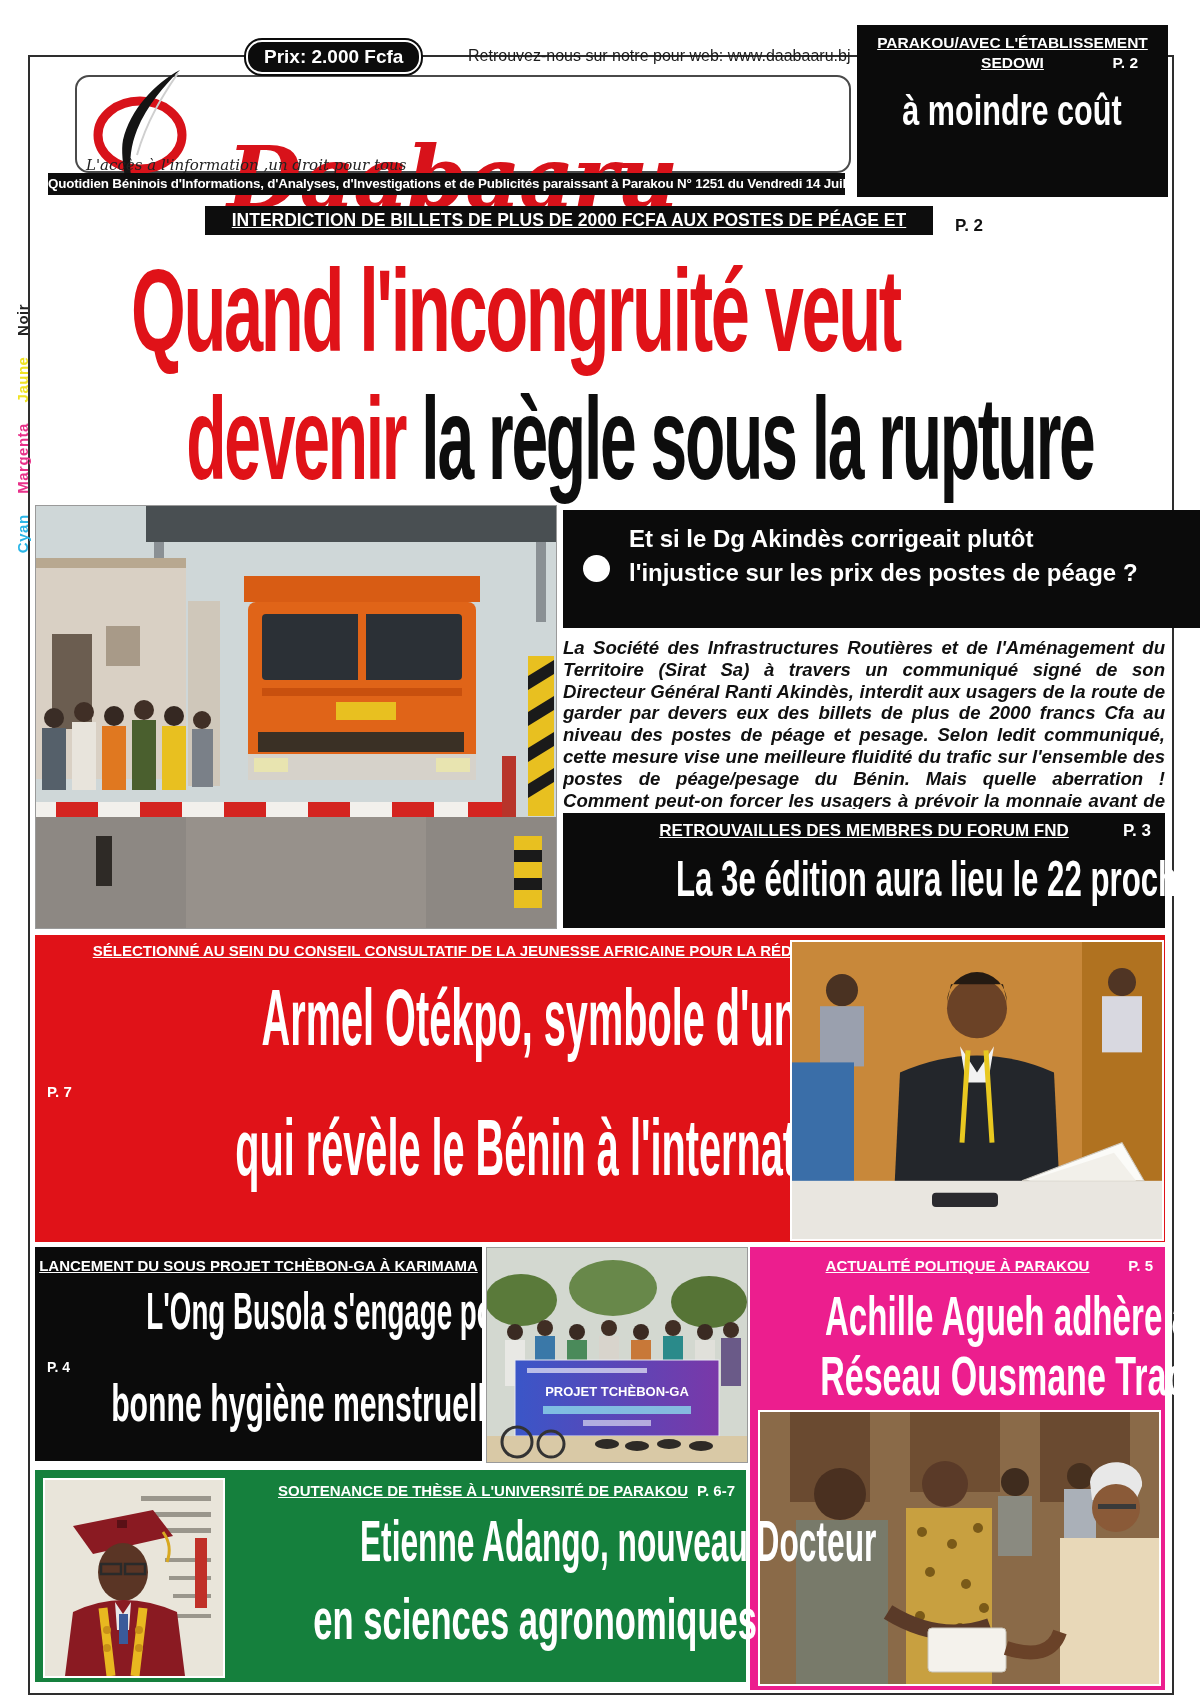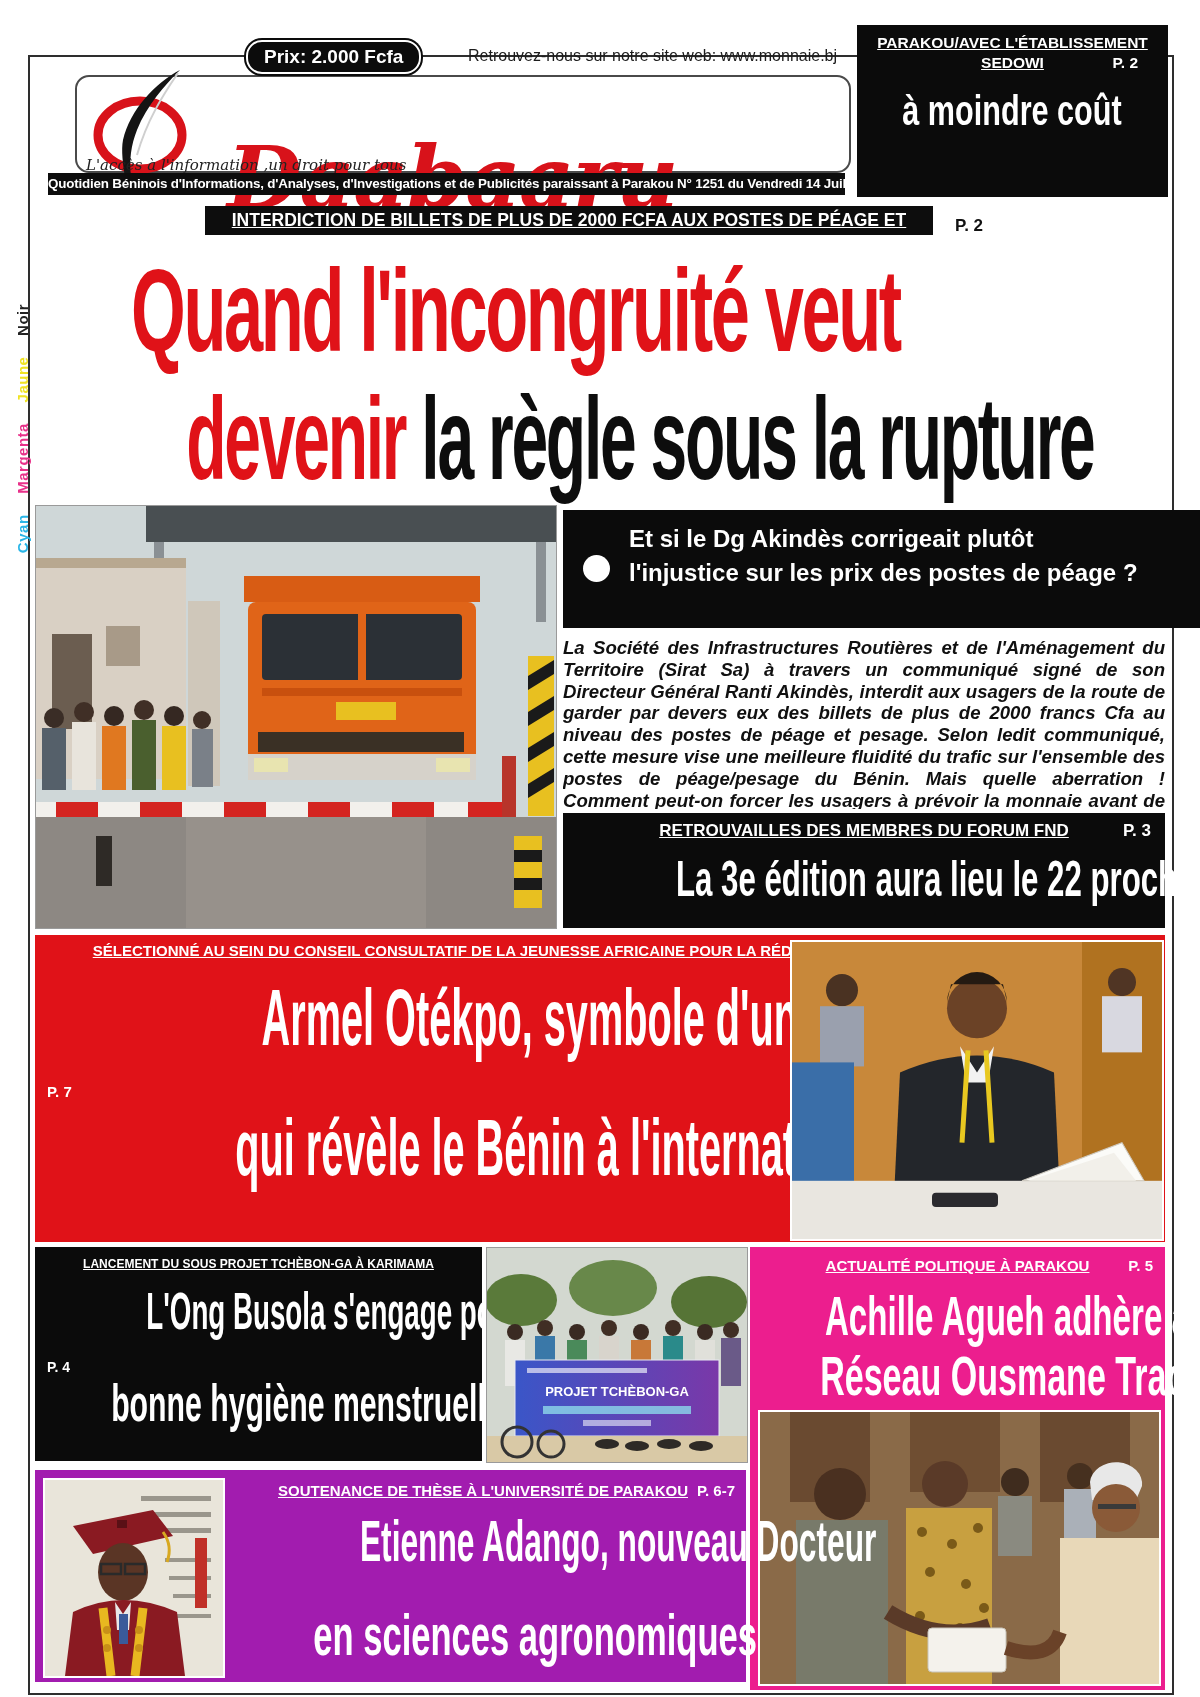--- a/index.html
+++ b/index.html
@@ -53,41 +53,41 @@
   
   .armel{left:35px;top:935px;width:1130px;height:307px;background:#e01218;color:#fff;}
   .armel-kicker{margin-top:7px;text-align:center;font-size:15px;font-weight:bold;}
   .armel-kicker span{text-decoration:underline;}
   .armel-l1{position:absolute;left:0;top:45px;width:760px;text-align:center;}
   .armel-l2{position:absolute;left:0;top:175px;width:760px;text-align:center;}
   .armel-pref{position:absolute;left:12px;top:148px;font-size:15px;font-weight:bold;}
   .armel-photo{position:absolute;left:755px;top:5px;width:370px;height:297px;border:2px solid #fff;}
   
   .busola{left:35px;top:1247px;width:447px;height:214px;background:#0b0b0b;color:#fff;text-align:center;}
-  .busola-kicker{margin-top:10px;font-size:12px;font-weight:bold;text-decoration:underline;}
+  .busola-kicker{margin-top:10px;font-size:15px;font-weight:bold;text-decoration:underline;}
   .busola-l1{position:absolute;left:0;top:40px;width:447px;}
   .busola-l2{position:absolute;left:0;top:132px;width:447px;}
   .busola-pref{position:absolute;left:12px;top:112px;font-size:14px;font-weight:bold;}
   .tchebon-photo{left:486px;top:1247px;width:260px;height:214px;}
   .achille{left:750px;top:1247px;width:415px;height:443px;background:#ec1e8e;color:#fff;text-align:center;}
   .achille-krow{position:relative;margin-top:10px;height:22px;font-size:15px;font-weight:bold;}
   .achille-krow .u{text-decoration:underline;}
   .achille-pref{position:absolute;right:12px;top:0;}
   .achille-l1{position:absolute;left:0;top:42px;width:415px;}
   .achille-l2{position:absolute;left:0;top:102px;width:415px;}
   .achille-photo{position:absolute;left:8px;top:163px;width:399px;height:272px;border:2px solid #fff;}
   
-  .etienne{left:35px;top:1470px;width:711px;height:212px;background:#a21caf;color:#fff;}
+  .etienne{left:35px;top:1470px;width:711px;height:212px;background:#15803d;color:#fff;}
   .etienne-photo{position:absolute;left:8px;top:8px;width:178px;height:196px;border:2px solid #fff;}
   .et-content{position:absolute;left:192px;top:0;width:512px;height:212px;text-align:center;}
   .et-krow{position:relative;margin-top:12px;height:22px;font-size:15px;font-weight:bold;}
   .et-krow .u{text-decoration:underline;}
   .et-pref{position:absolute;right:4px;top:0;}
   .et-l1{position:absolute;left:0;top:44px;width:512px;}
-  .et-l2{position:absolute;left:0;top:138px;width:512px;}
+  .et-l2{position:absolute;left:0;top:122px;width:512px;}
 </style>
 </head>
 <body>
 
 <div class="abs page-frame"></div>
 
 <div class="abs reg">
   <span class="reg-cyan">Cyan</span>
   <span class="reg-magenta">Margenta</span>
   <span class="reg-jaune">Jaune</span>
@@ -97,21 +97,21 @@
 <div class="abs masthead">
   <svg style="position:absolute;left:8px;top:-12px;" width="120" height="125" viewBox="0 0 120 125">
     <ellipse cx="55" cy="70" rx="42" ry="34" fill="none" stroke="#d8121a" stroke-width="9"></ellipse>
     <path d="M95,5 C70,18 45,45 38,75 C36,85 38,100 40,112 L46,112 C44,95 46,80 52,65 C62,40 80,20 95,5 Z" fill="#141414"></path>
     <path d="M93,8 C78,30 62,55 52,90" stroke="#cfcfcf" stroke-width="2" fill="none"></path>
   </svg>
   <div class="abs logo-title">Daabaaru</div>
 </div>
 <div class="abs tagline">L'accès à l'information ,un droit pour tous</div>
 <div class="abs price-pill">Prix: 2.000 Fcfa</div>
-<div class="abs website">Retrouvez-nous sur notre site web: www.monnaie.bj</div>
+<div class="abs website">Retrouvez-nous sur notre pour web: www.daabaaru.bj</div>
 <div class="abs strip">Quotidien Béninois d'Informations, d'Analyses, d'Investigations et de Publicités paraissant à Parakou N° 1251 du Vendredi 14 Juillet 2023</div>
 
 <div class="abs ad-box">
   <div class="ad-k1">PARAKOU/AVEC L'ÉTABLISSEMENT</div>
   <div class="ad-k2row">
     <span class="ad-k2">SEDOWI</span>
     <span class="ad-pref">P. 2</span>
   </div>
   <div style="margin-top:14px;">
     <span class="cond" style="font-size:36px;transform:scale(0.85,1.2);">à moindre coût</span>

